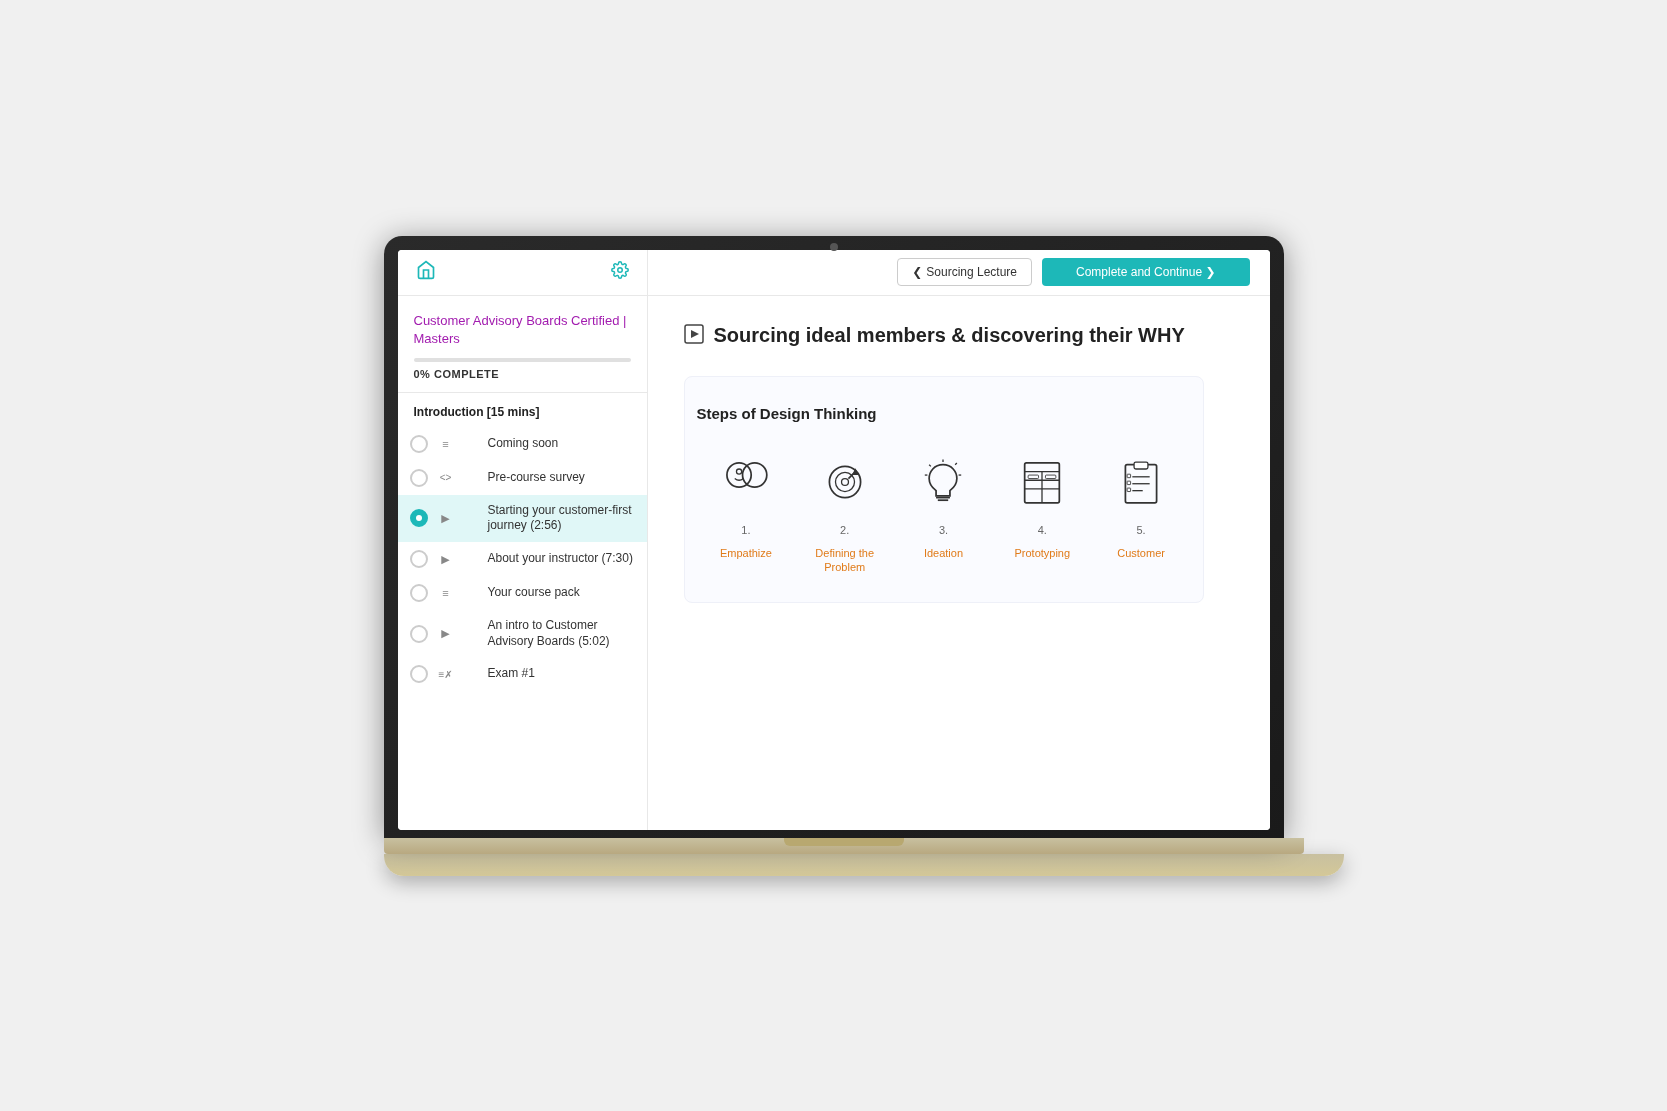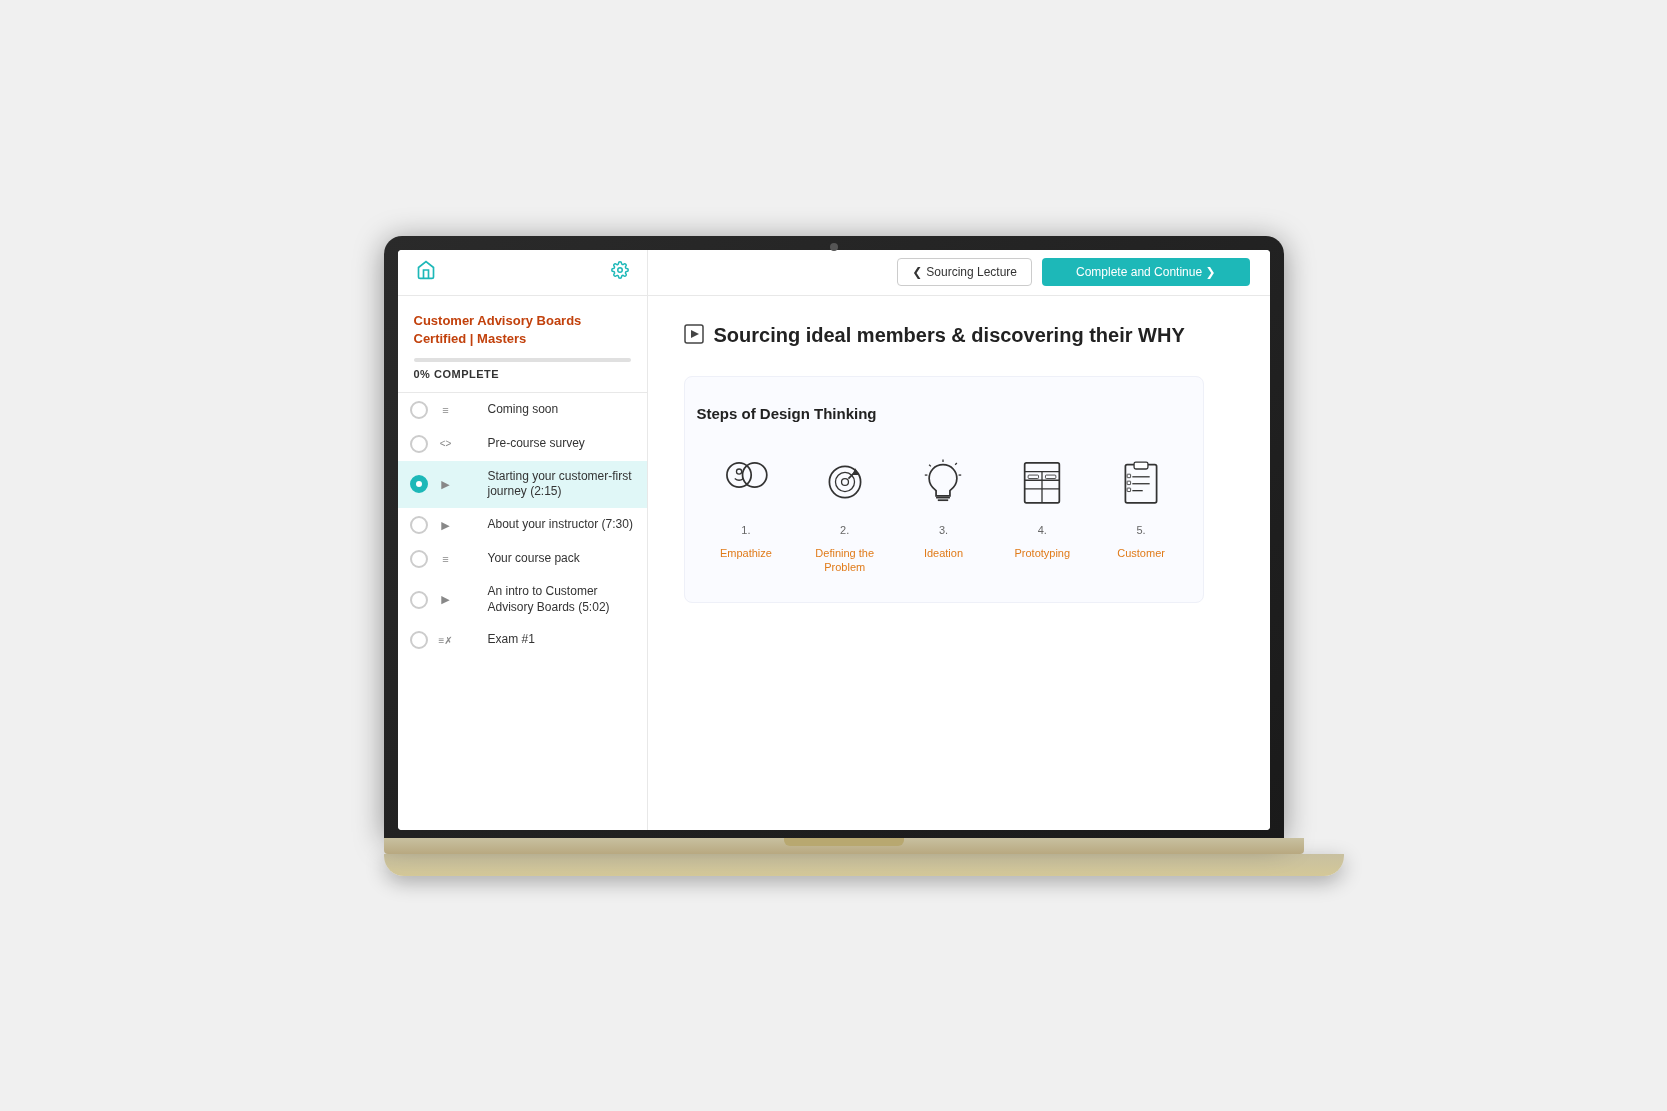--- a/index.html
+++ b/index.html
@@ -125,22 +125,22 @@
       background: #fff;
     }
 
     .course-title-block {
       padding: 16px 16px 12px;
       border-bottom: 1px solid #e8e8e8;
     }
 
     .course-title {
       font-size: 13px;
-      font-weight: 700;
-      color: #c2410c;
+      font-weight: 400;
+      color: #a21caf;
       line-height: 1.4;
     }
 
     .progress-bar-wrap {
       margin-top: 10px;
     }
 
     .progress-track {
       height: 4px;
       background: #e0e0e0;
@@ -379,41 +379,42 @@
               <div class="progress-track">
                 <div class="progress-fill"></div>
               </div>
               <div class="progress-label">
                 <span>0%</span>
                 <span>COMPLETE</span>
               </div>
             </div>
           </div>
 
+          <div class="section-header">Introduction [15 mins]</div>
 
           <div class="lesson-item">
             <div class="lesson-circle"></div>
             <div class="lesson-icon">≡</div>
             <div class="lesson-text">Coming soon</div>
           </div>
 
           <div class="lesson-item">
             <div class="lesson-circle"></div>
             <div class="lesson-icon" style="font-size:10px;">&lt;&gt;</div>
             <div class="lesson-text">Pre-course survey</div>
           </div>
 
           <div class="lesson-item active">
             <div class="lesson-circle">
               <svg width="10" height="10" viewBox="0 0 10 10">
                 <circle cx="5" cy="5" r="3" fill="white"></circle>
               </svg>
             </div>
             <div class="lesson-icon">▶</div>
-            <div class="lesson-text">Starting your customer-first journey (2:15)</div>
+            <div class="lesson-text">Starting your customer-first journey (2:56)</div>
           </div>
 
           <div class="lesson-item">
             <div class="lesson-circle"></div>
             <div class="lesson-icon">▶</div>
             <div class="lesson-text">About your instructor (7:30)</div>
           </div>
 
           <div class="lesson-item">
             <div class="lesson-circle"></div>

